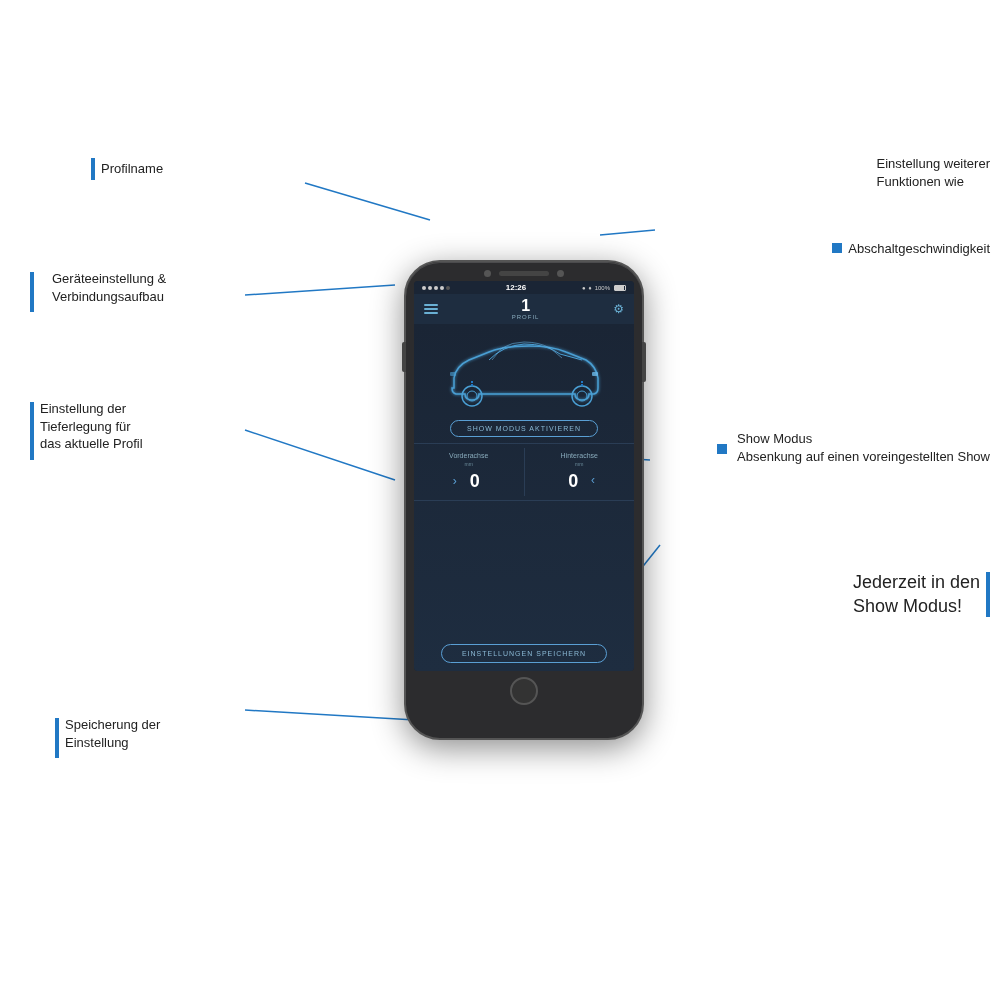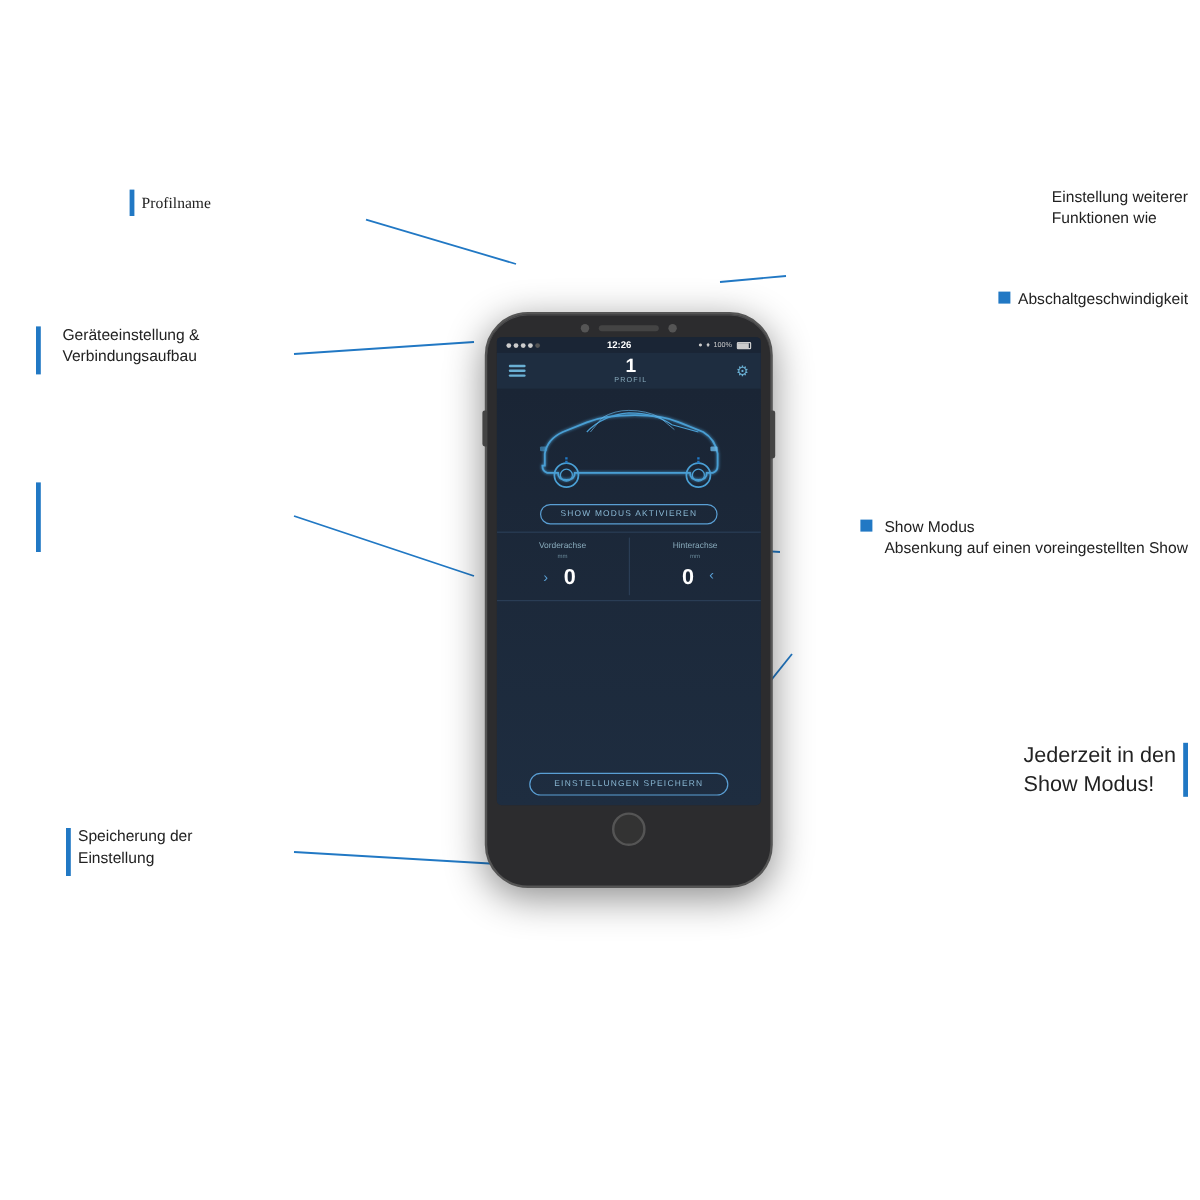--- a/index.html
+++ b/index.html
@@ -240,45 +240,50 @@
 
   <line class="conn-line" x1="245" y1="710" x2="415" y2="720"></line>
 
   <line class="conn-line" x1="570" y1="455" x2="650" y2="460"></line>
 
   <line class="conn-line" x1="620" y1="595" x2="660" y2="545"></line>
 
   <line class="conn-line" x1="655" y1="230" x2="600" y2="235"></line>
 </svg>
 
-<div class="label" style="left:108px; top:158px;font-family:Liberation Serif, serif;" data-name="label-profilname">
+<div class="label" style="left:91px; top:158px;" data-name="label-profilname">
   <div style="display:flex; align-items:center; gap:6px;">
     <div style="width:4px; height:22px; background:#2178c4; flex-shrink:0;"></div>
     <span>Profilname</span>
   </div>
 </div>
 
 <div class="label" style="left:30px; top:270px;" data-name="label-geraet">
   <div style="display:flex; align-items:flex-start; gap:18px;">
     <div style="width:4px; height:40px; background:#2178c4; flex-shrink:0; margin-top:2px;"></div>
     <div>
       <span>Geräteeinstellung &amp;</span><br>
       <span>Verbindungsaufbau</span>
     </div>
   </div>
 </div>
 
 <div class="label" style="left:30px; top:400px;" data-name="label-tieferlegung">
   <div style="display:flex; align-items:flex-start; gap:6px;">
     <div style="width:4px; height:58px; background:#2178c4; flex-shrink:0; margin-top:2px;"></div>
+    <div>
+      <span>Einstellung der</span><br>
+      <span>Tieferlegung für</span><br>
+      <span>das aktuelle Profil</span>
+    </div>
   </div>
 </div>
 
 <div class="label" style="left:55px; top:688px;" data-name="label-speicherung">
-  <div style="display:flex; align-items:flex-start; gap:6px;">
+  <div style="display:flex; align-items:flex-start; gap:6px;margin-top:28px;">
     <div style="width:4px; height:40px; background:#2178c4; flex-shrink:0; margin-top:2px;"></div>
     <div>
       <span>Speicherung der</span><br>
       <span>Einstellung</span>
     </div>
   </div>
 </div>
 
 <div class="label" style="right:10px; top:155px; max-width:300px; text-align:left;" data-name="label-weitere-funktionen">
   <span>Einstellung </span><strong>weiterer</strong><br>
@@ -288,31 +293,31 @@
 <div class="label" style="right:10px; top:240px; max-width:310px;" data-name="label-abschalt">
   <div style="display:flex; align-items:flex-start; gap:6px;">
     <div style="width:10px; height:10px; background:#2178c4; flex-shrink:0; margin-top:3px;"></div>
     <div>
       <strong>Abschaltgeschwindigkeit</strong><br>
     </div>
   </div>
 </div>
 
 <div class="label" style="right:10px; top:430px; max-width:310px;" data-name="label-show-modus">
-  <div style="display:flex; align-items:flex-start; gap:10px;">
+  <div style="display:flex; align-items:center; gap:10px;">
     <div style="width:10px; height:10px; background:#2178c4; flex-shrink:0; margin-top:3px;"></div>
     <div>
       <strong>Show Modus</strong><br>
       <span>Absenkung auf einen voreingestellten Show</span>
     </div>
   </div>
 </div>
 
 <div class="label" style="right:10px; top:570px; max-width:300px; text-align:left;" data-name="label-jederzeit">
-  <div style="display:flex; align-items:flex-start; gap:6px;margin-top:47px;">
+  <div style="display:flex; align-items:flex-start; gap:6px;">
     <div>
       <span>Jederzeit in den</span><br>
       <span>Show Modus!</span>
     </div>
     <div style="width:4px; height:45px; background:#2178c4; flex-shrink:0; margin-top:2px;"></div>
   </div>
   <style>
     
     [data-name="label-jederzeit"] { font-size:18px; }
   </style>

